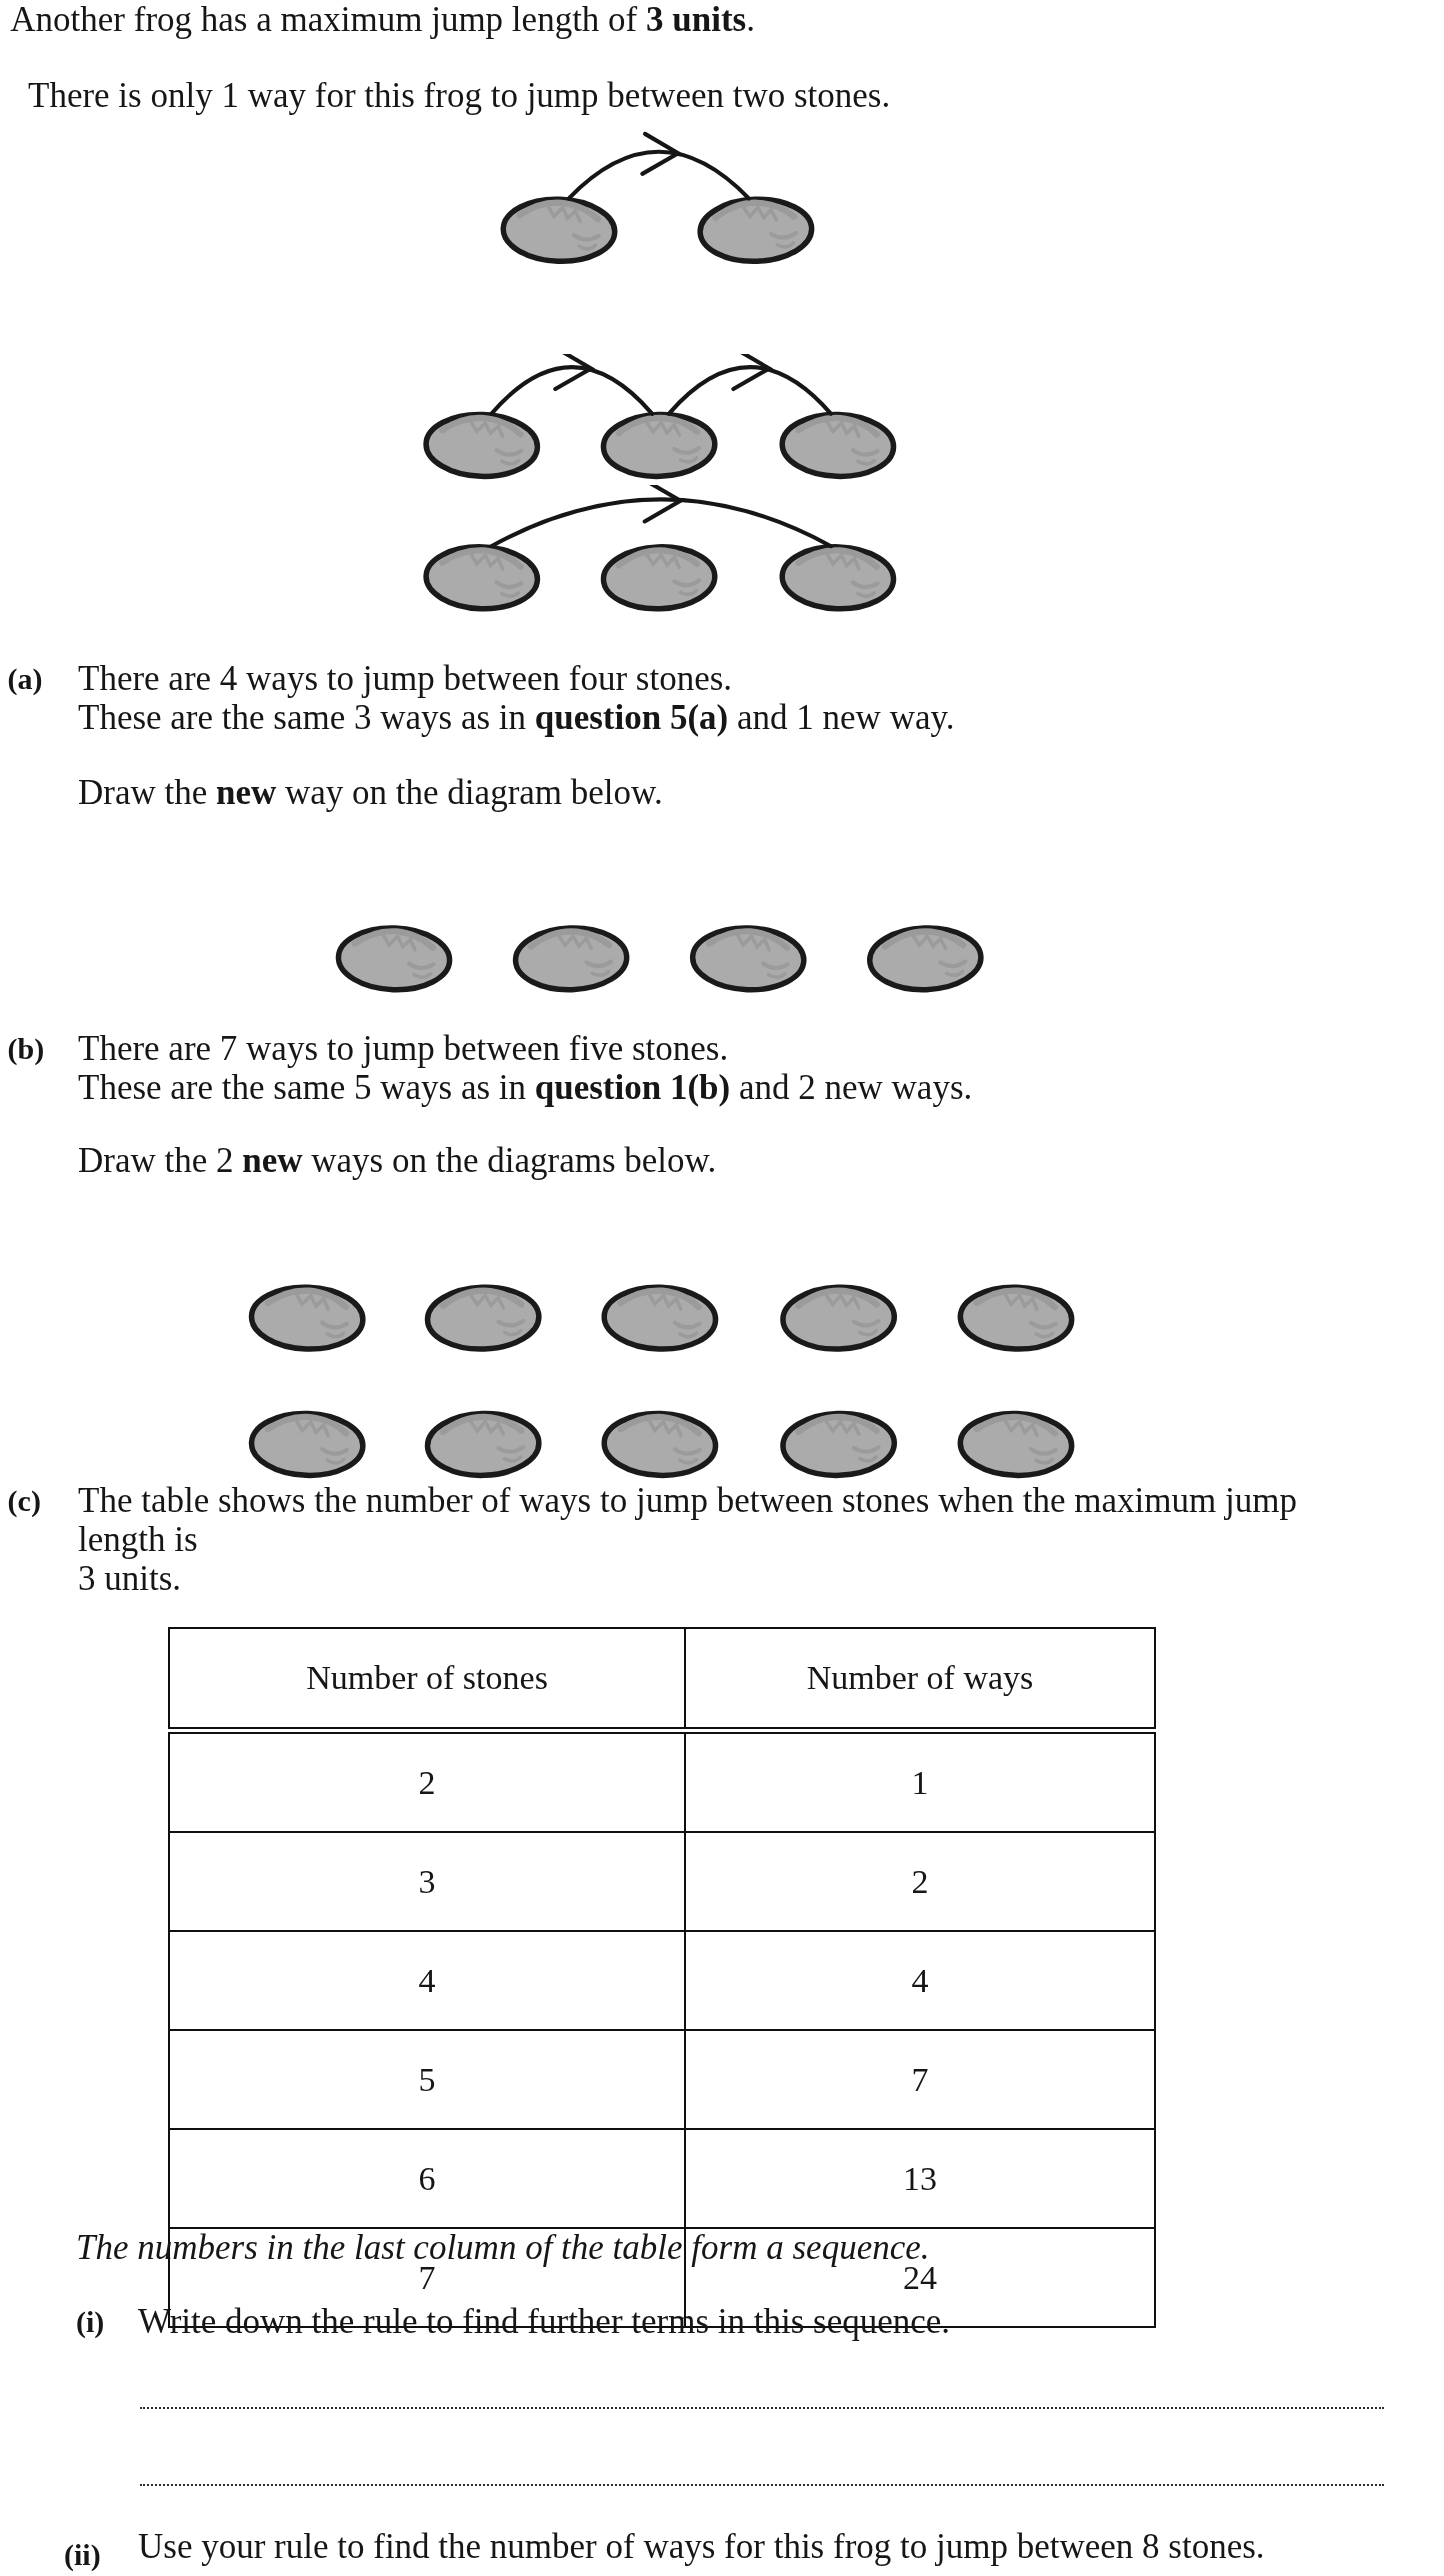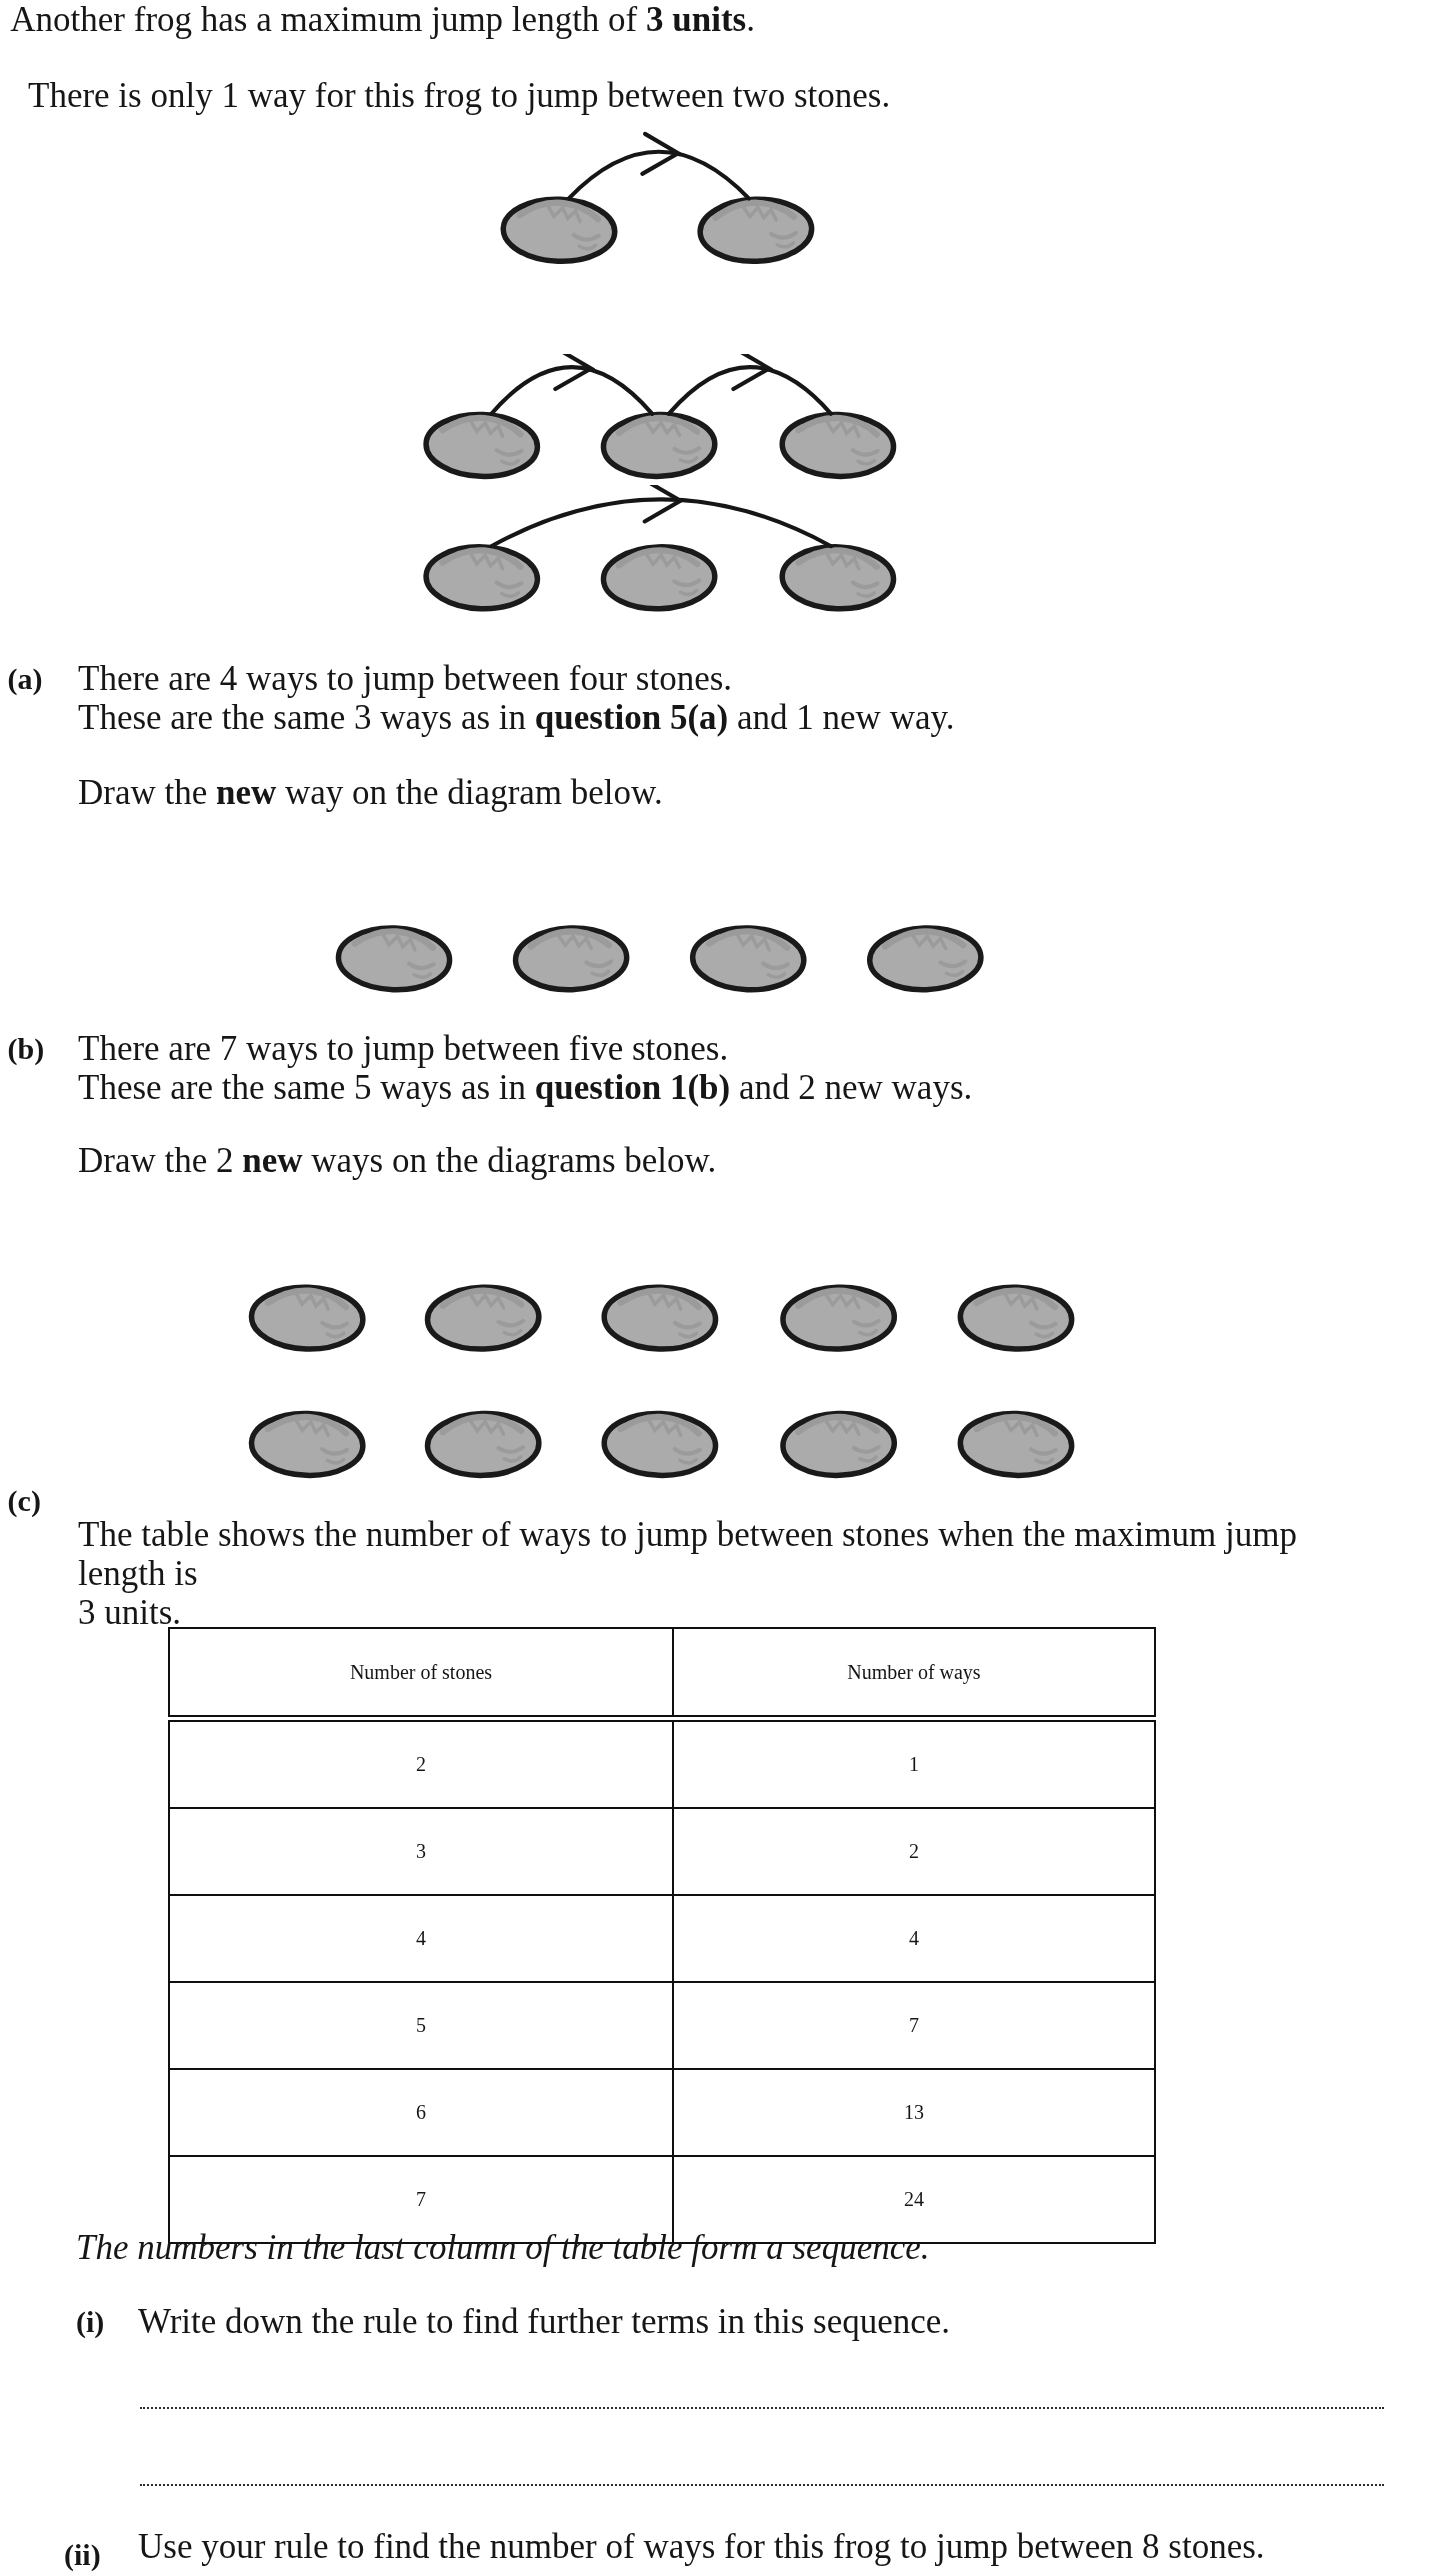--- a/index.html
+++ b/index.html
@@ -12,22 +12,22 @@
   .lbl{position:absolute;font-size:30px;line-height:39px;font-weight:bold;}
   .diagram{position:absolute;}
   .dotline{position:absolute;height:0;border-bottom:2.8px dotted #2b2b2b;}
   table.ways{
     position:absolute;left:168px;top:1627px;width:988px;
     border-collapse:collapse;table-layout:fixed;
     border:2.8px solid #0f0f0f;
   }
   table.ways th, table.ways td{
     font-family:"Liberation Serif","DejaVu Serif",serif;
-    font-size:20px;font-weight:normal;text-align:center;vertical-align:middle;
-    padding:4px;
+    font-size:34px;font-weight:normal;text-align:center;vertical-align:middle;
+    padding:10px;
   }
   table.ways th{height:78px;border-bottom:7.6px double #0f0f0f;}
   table.ways td{height:77px;border-top:2.8px solid #0f0f0f;}
   table.ways tr td:first-child, table.ways tr th:first-child{border-right:2.8px solid #0f0f0f;width:494px;}
   table.ways tbody tr:first-child td{border-top:none;}
 </style>
 </head>
 <body>
 
 <div id="page">
@@ -216,21 +216,21 @@
       <g transform="rotate(2 1137 53)">
         <ellipse cx="1137" cy="53" rx="81" ry="45" fill="#ababab" stroke="#1a1a1a" stroke-width="8"></ellipse>
         <path d="M-58,-20 Q-30,-41 2,-40 Q34,-38 56,-18" transform="translate(1137 53)" fill="none" stroke="#9b9b9b" stroke-width="9" stroke-linecap="round"></path>
         <path d="M-18,-36 L-8,-20 L4,-33 L12,-18 L23,-29 L30,-14" transform="translate(1137 53)" fill="none" stroke="#9b9b9b" stroke-width="5" stroke-linecap="round"></path>
         <path d="M22,6 Q40,18 58,6" transform="translate(1137 53)" fill="none" stroke="#9b9b9b" stroke-width="6" stroke-linecap="round"></path>
         <path d="M30,22 Q44,30 54,20" transform="translate(1137 53)" fill="none" stroke="#9b9b9b" stroke-width="5" stroke-linecap="round"></path>
       </g>
     </svg>
 
   <div class="lbl" style="left:7.6px;top:1481px;">(c)</div>
-  <div class="txt" style="left:78px;top:1515px;width:1238px;"><span>The table shows the number of ways to jump between stones when the maximum jump length is</span><br><span>3 units.</span></div>
+  <div class="txt" style="left:78px;top:1481px;width:1238px;"><span>The table shows the number of ways to jump between stones when the maximum jump length is</span><br><span>3 units.</span></div>
 
   <table class="ways">
     <thead>
         <tr>
           <th>Number of stones</th>
           <th>Number of ways</th>
         </tr>
       </thead>
     <tbody>
         <tr>

